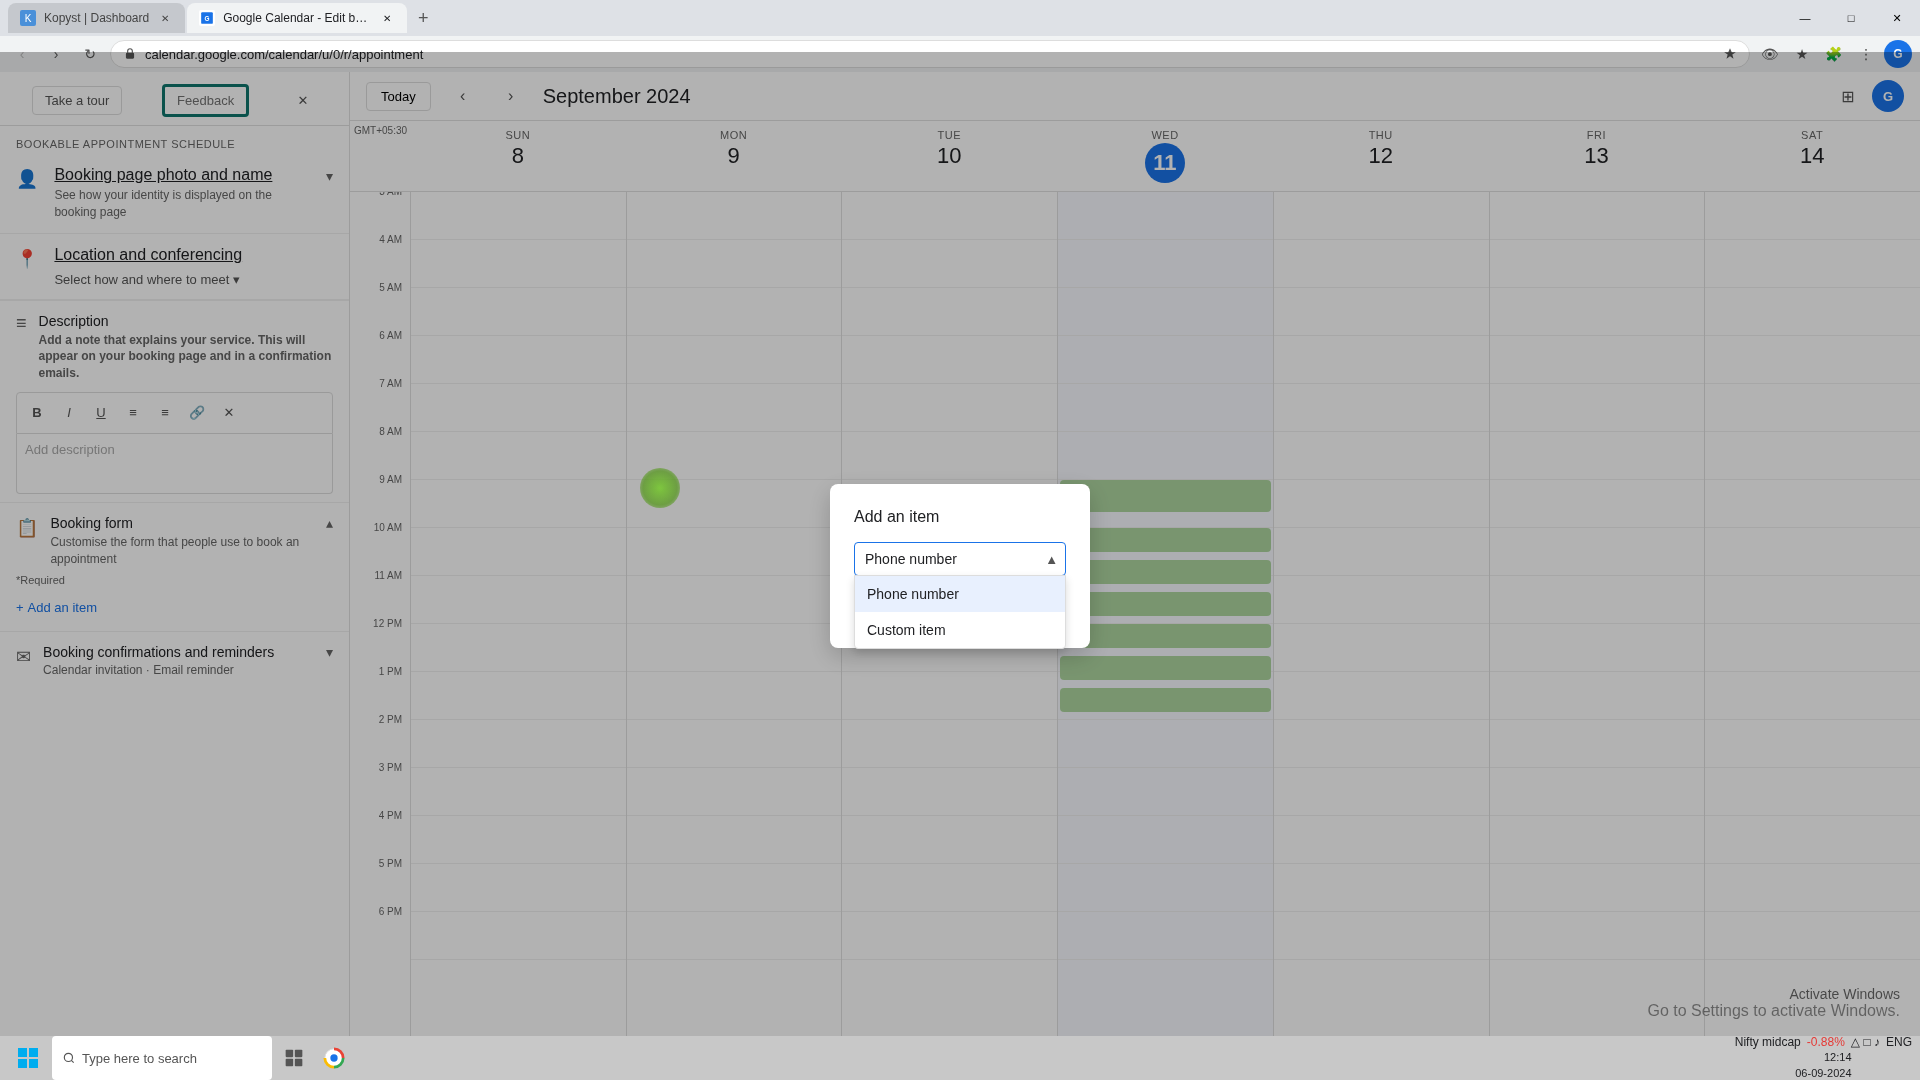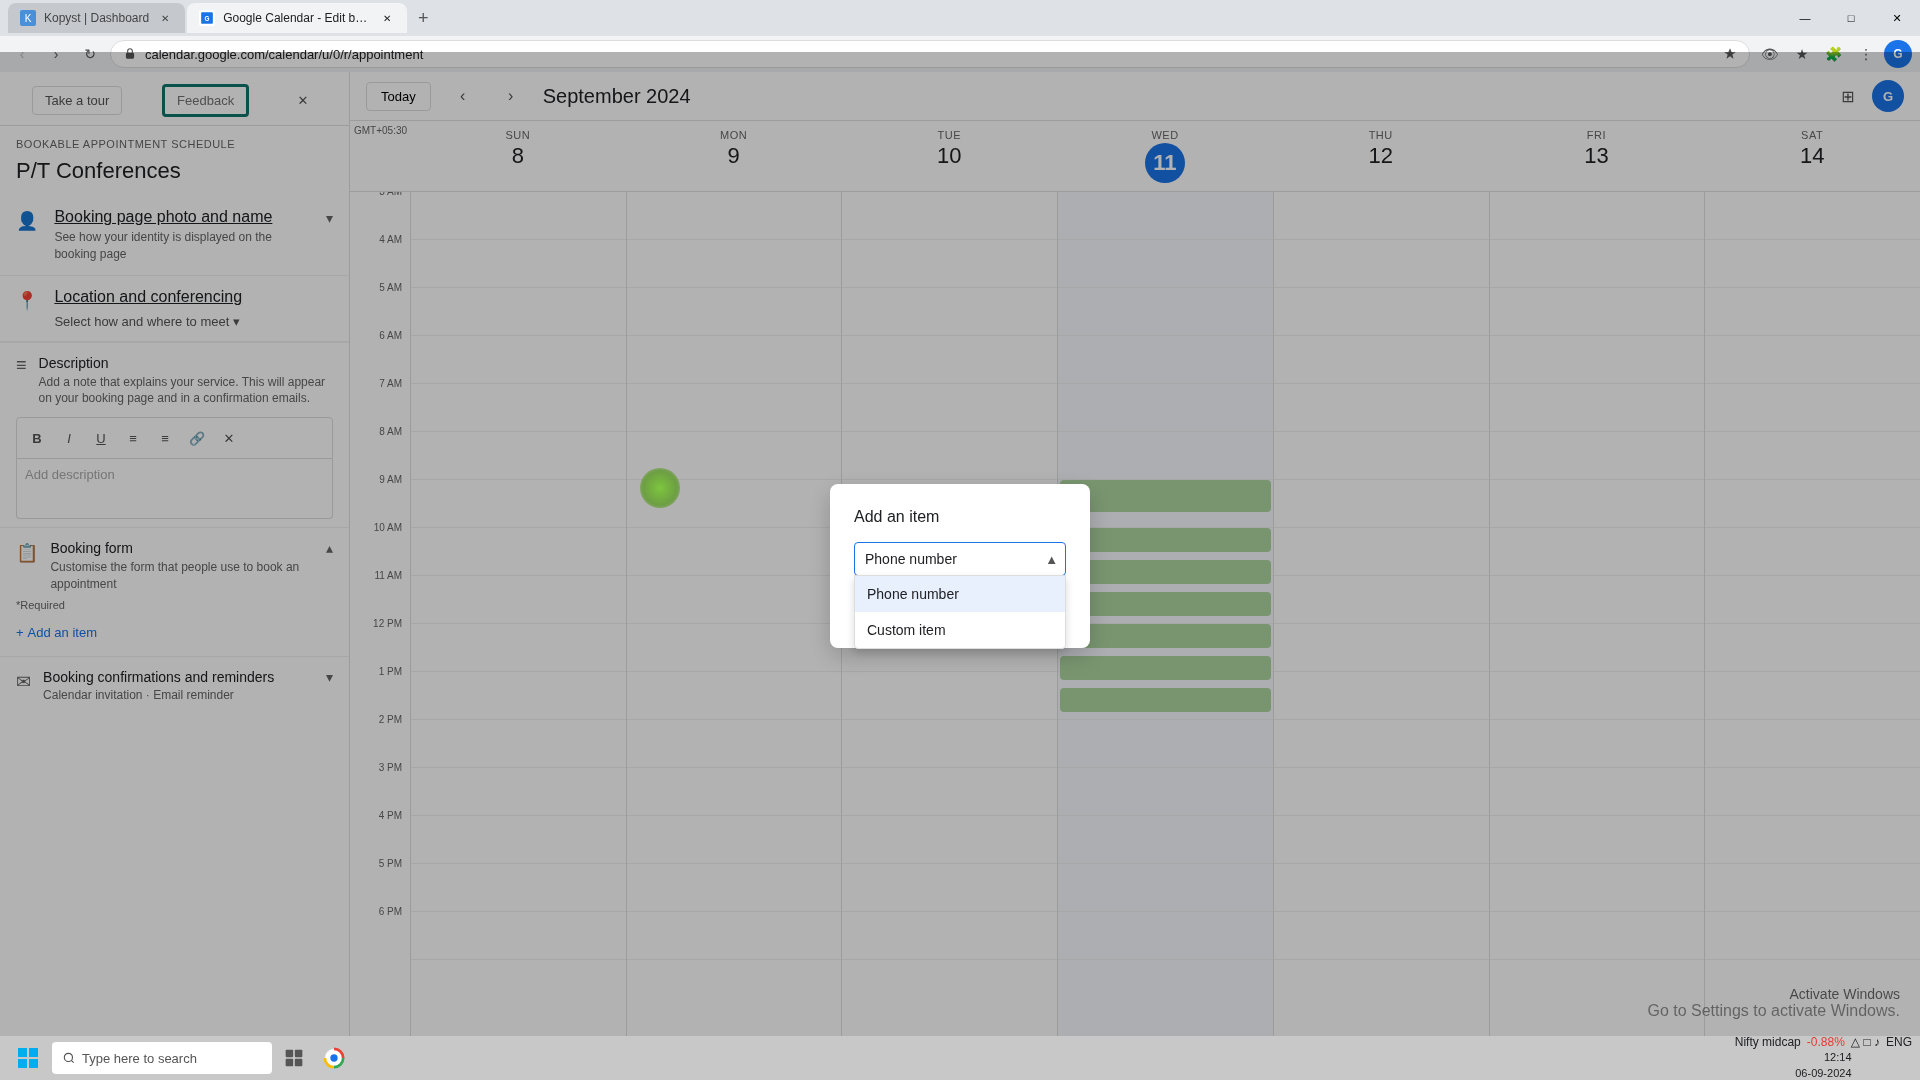--- a/index.html
+++ b/index.html
@@ -639,21 +639,21 @@
       cursor: pointer;
     }
     .taskbar-search {
       display: flex;
       align-items: center;
       gap: 6px;
       background: white;
       border-radius: 4px;
       padding: 4px 10px;
       width: 220px;
-      height: 32px;
+      height: 44px;
     }
     .taskbar-search-text { font-size: 13px; color: #555; }
     .taskbar-icon {
       width: 36px;
       height: 36px;
       display: flex;
       align-items: center;
       justify-content: center;
       cursor: pointer;
       border-radius: 4px;
@@ -745,21 +745,20 @@
 <div class="main-layout">
 
   <div class="left-panel">
     <div class="panel-top-bar">
       <button class="panel-tour-btn">Take a tour</button>
       <button class="panel-feedback-btn">Feedback</button>
       <div class="panel-close-btn">✕</div>
     </div>
 
     <div class="panel-label">BOOKABLE APPOINTMENT SCHEDULE</div>
-    <div class="panel-title">P/T Conferences</div>
 
     <div class="panel-section">
       <div class="section-icon">👤</div>
       <div class="section-content">
         <div class="section-title">Booking page photo and name</div>
         <div class="section-desc">See how your identity is displayed on the booking page</div>
       </div>
       <div class="section-expand">▾</div>
     </div>
 
@@ -769,21 +768,21 @@
         <div class="section-title">Location and conferencing</div>
         <div style="margin-top:8px; font-size:13px; color:#555;">Select how and where to meet ▾</div>
       </div>
     </div>
 
     <div style="padding: 12px 16px 8px; border-top: 1px solid #f0f0f0;">
       <div style="display:flex;align-items:flex-start;gap:12px;">
         <div style="color:#666;font-size:18px;">≡</div>
         <div>
           <div style="font-size:14px;color:#202124;font-weight:500;">Description</div>
-          <div style="font-size:12px;color:#666;margin-top:3px;line-height:1.4;">Add a note that explains your service. This will appear on your booking page and in a confirmation emails.</div>
+          <div style="font-size:12px;color:#666;margin-top:3px;line-height:1.4;font-weight:bold;">Add a note that explains your service. This will appear on your booking page and in a confirmation emails.</div>
         </div>
       </div>
       <div style="margin-top:10px;">
         <div class="form-editor-toolbar">
           <button class="toolbar-btn">
               <b>B</b>
             </button>
           <button class="toolbar-btn">
               <i>I</i>
             </button>

